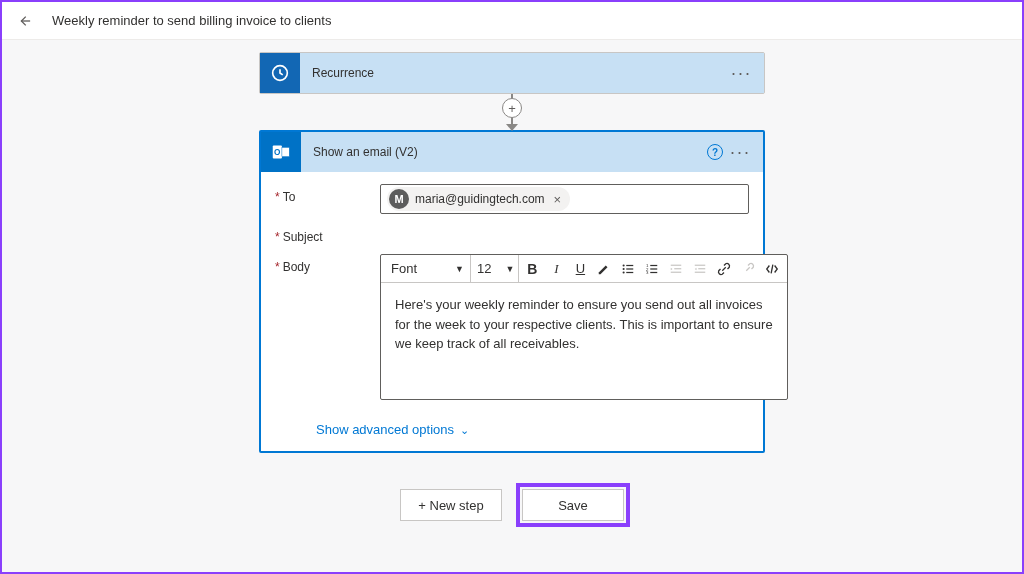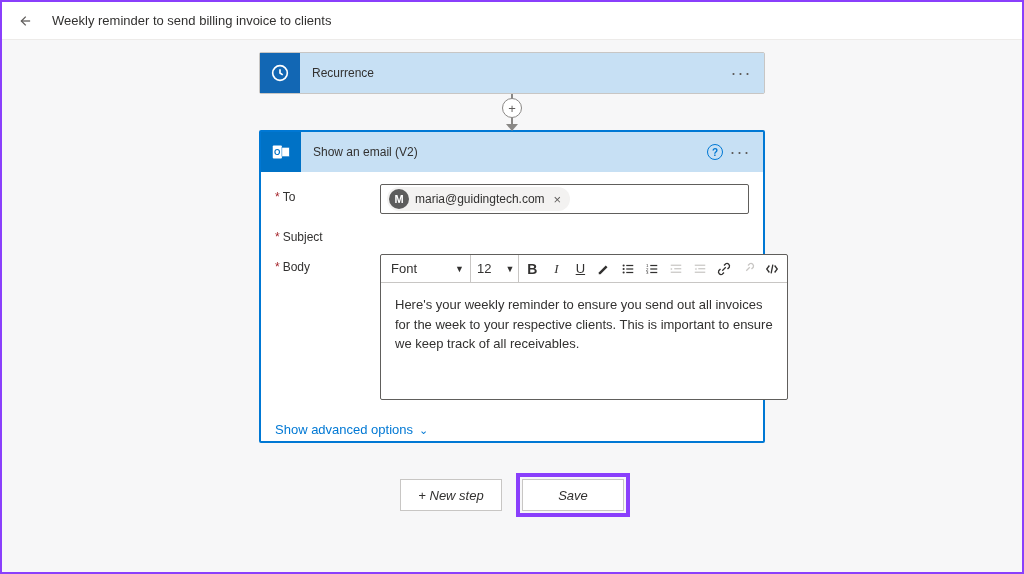--- a/index.html
+++ b/index.html
@@ -152,21 +152,21 @@
     .connector-arrow {
       position: absolute;
       bottom: -1px;
       width: 0;
       height: 0;
       border-left: 6px solid transparent;
       border-right: 6px solid transparent;
       border-top: 7px solid #8a8886;
     }
     .card-body {
-      padding: 12px 14px 4px;
+      padding: 12px 14px 14px;
     }
     .form-row {
       display: flex;
       align-items: flex-start;
       margin-bottom: 10px;
     }
     .form-label {
       width: 105px;
       padding-top: 6px;
       font-size: 12px;
@@ -273,30 +273,30 @@
     }
     .body-content p { margin-bottom: 10px; }
     .advanced-link {
       margin-top: 12px;
       color: #0078d4;
       font-size: 13px;
       cursor: pointer;
       display: inline-flex;
       align-items: center;
       gap: 6px;
+      margin-left: 41px;
     }
     .advanced-link .chevron {
       font-size: 11px;
       transform: translateY(1px);
     }
     .footer-btns {
       margin-top: 36px;
       display: flex;
       gap: 20px;
-      font-style: italic;
     }
     .btn {
       min-width: 102px;
       height: 32px;
       display: flex;
       align-items: center;
       justify-content: center;
       font-size: 13px;
       border: 1px solid #c8c6c4;
       background: #fff;

